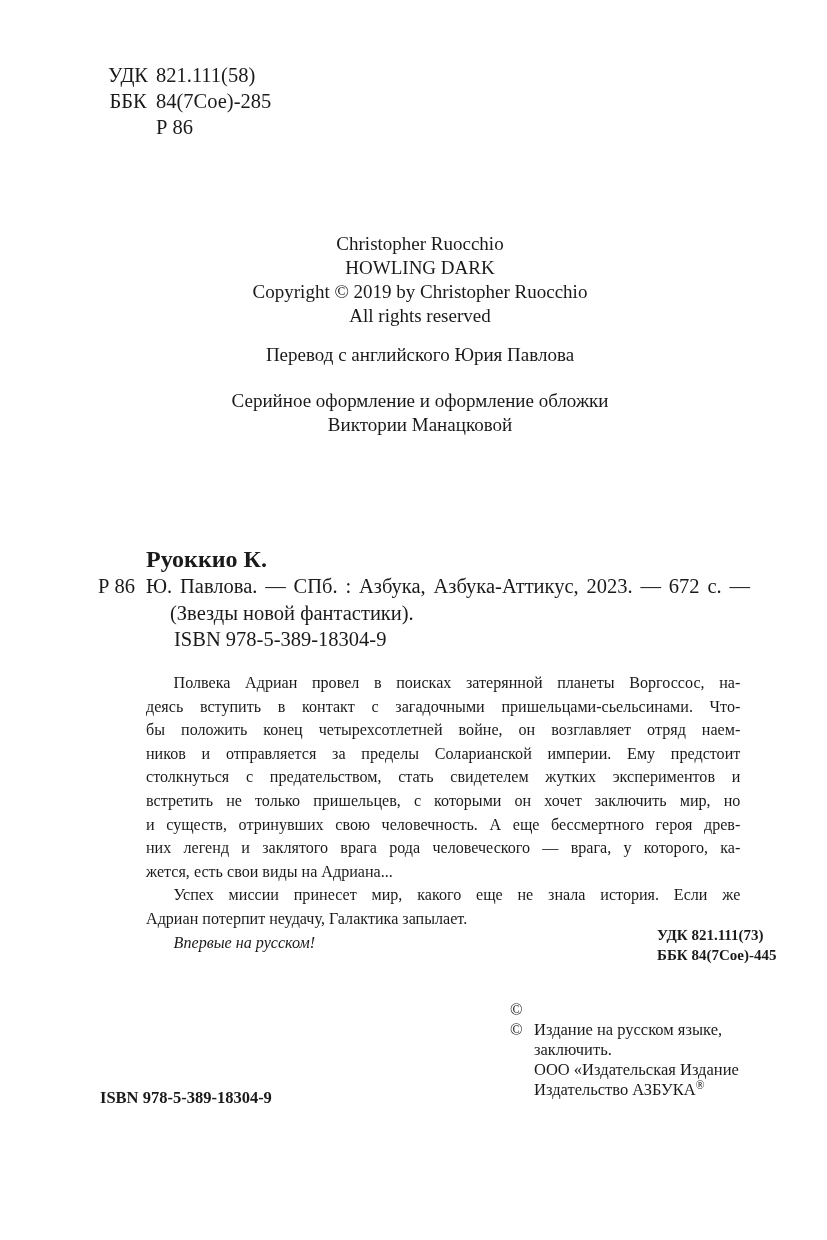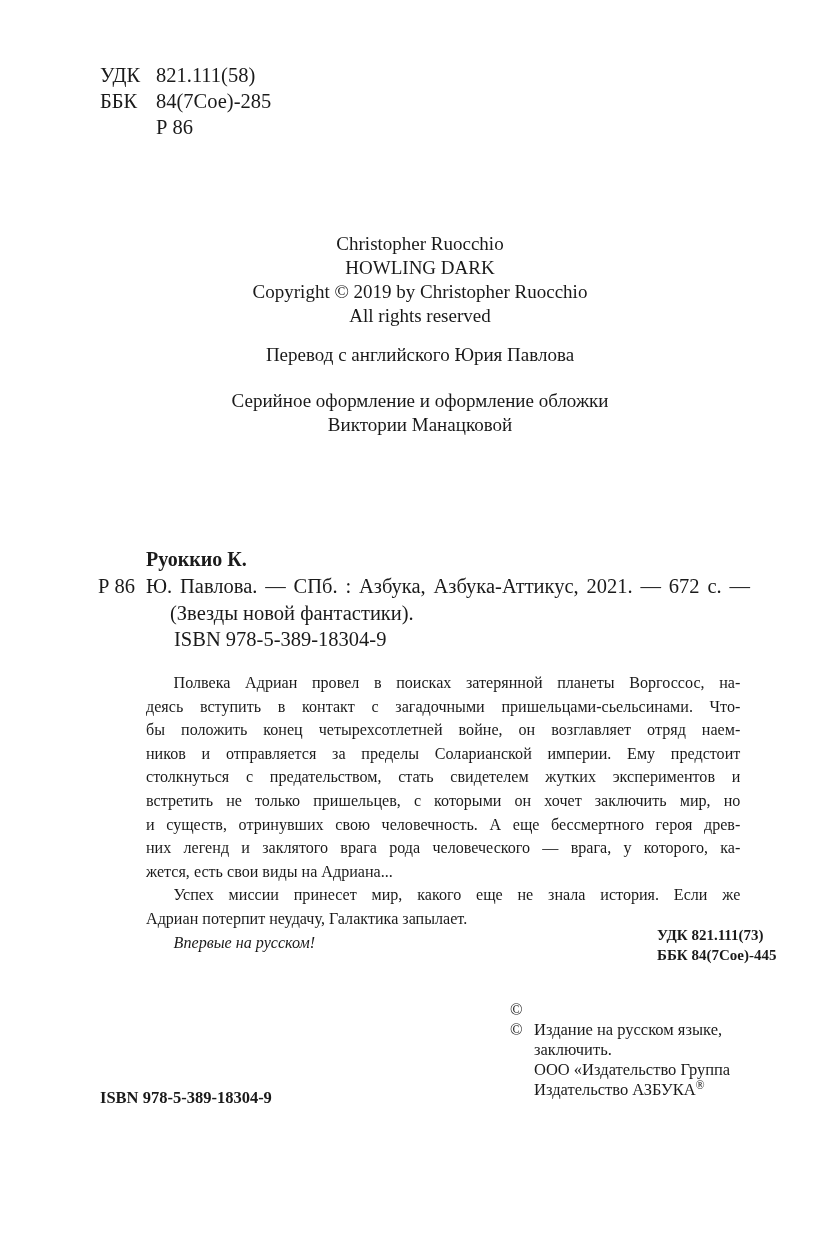--- a/index.html
+++ b/index.html
@@ -17,38 +17,38 @@
     }
     .abs { position: absolute; }
 
     
     .top-class {
       left: 100px;
       top: 62px;
       font-size: 20.5px;
       line-height: 26px;
     }
-    .top-class .row { display: flex; white-space: nowrap; }
+    .top-class .row { display: flex; white-space: nowrap; text-align: center; }
     .top-class .k { width: 56px; }
 
     
     .credits {
       left: 0;
       width: 840px;
       text-align: center;
       font-size: 19px;
       line-height: 24px;
     }
     .credits div { white-space: nowrap; }
 
     
     .card-author {
       left: 146px;
       top: 546px;
-      font-size: 20px;
+      font-size: 24px;
       font-weight: bold;
       line-height: 26px;
     }
     .card-code {
       left: 98px;
       top: 573px;
       font-size: 20.5px;
       line-height: 26px;
     }
     .card-body {
@@ -139,21 +139,21 @@
 </div>
 
 <div class="abs credits" style="top:389px;">
   <div>Серийное оформление и оформление обложки</div>
   <div>Виктории Манацковой</div>
 </div>
 
 <div class="abs card-author">Руоккио К.</div>
 <div class="abs card-code">Р 86</div>
 <div class="abs card-body">
-  <span class="line">Ю. Павлова. — СПб. : Азбука, Азбука-Аттикус, 2021. — 672 с. —</span>
+  <span class="line">Ю. Павлова. — СПб. : Азбука, Азбука-Аттикус, 2023. — 672 с. —</span>
   <span class="line last">(Звезды новой фантастики).</span>
   <div class="isbn">ISBN 978-5-389-18304-9</div>
 </div>
 
 <div class="abs annotation">
   <span class="line indent">Полвека Адриан провел в поисках затерянной планеты Воргоссос, на-</span>
   <span class="line">деясь вступить в контакт с загадочными пришельцами-сьельсинами. Что-</span>
   <span class="line">бы положить конец четырехсотлетней войне, он возглавляет отряд наем-</span>
   <span class="line">ников и отправляется за пределы Соларианской империи. Ему предстоит</span>
   <span class="line">столкнуться с предательством, стать свидетелем жутких экспериментов и</span>
@@ -173,19 +173,19 @@
 
 <div class="abs copyright">
   <div class="row">
     <span class="sym">©</span>
   </div>
   <div class="row">
     <span class="sym">©</span>
     <span>Издание на русском языке,</span>
   </div>
   <div class="cont">заключить.</div>
-  <div class="cont">ООО «Издательство Группа</div>
+  <div class="cont">ООО «Издательская Издание</div>
   <div class="cont">
     <span>Издательство АЗБУКА</span><sup>®</sup>
   </div>
 </div>
 
 <div class="abs isbn-bottom">ISBN 978-5-389-18304-9</div>
 
 </body></html>

